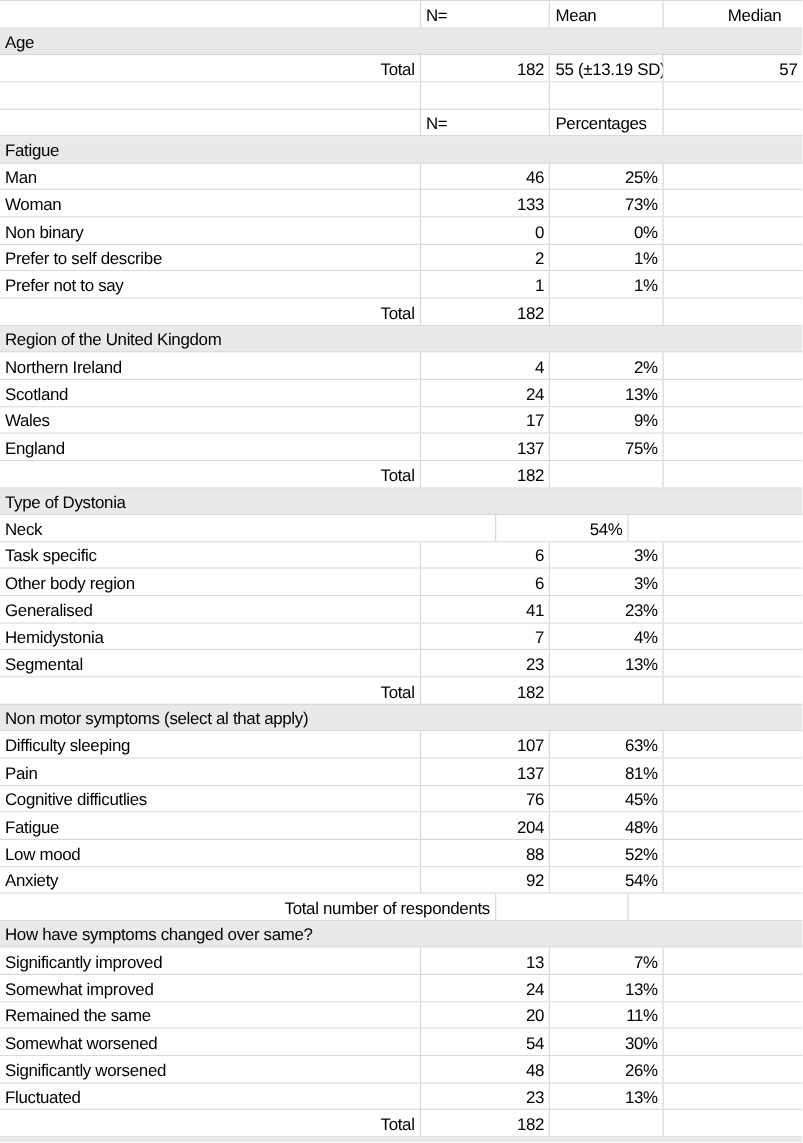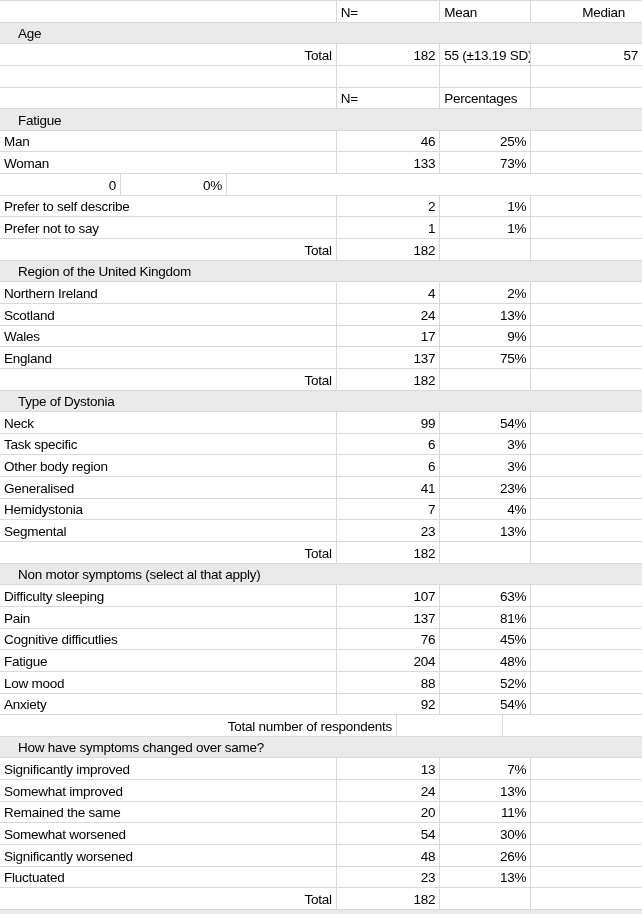--- a/index.html
+++ b/index.html
@@ -11,21 +11,21 @@
   html,body{margin:0;padding:0;background:var(--bg);}
   body{width:642px;height:914px;overflow:hidden;}
   .table{
     width:642px;height:914px;display:flex;flex-direction:column;
     box-sizing:border-box;border-top:1px solid var(--grid);
     font-family:"Liberation Sans", sans-serif;font-size:13.5px;
     letter-spacing:-0.25px;color:var(--text);background:var(--bg);
   }
   .row{display:flex;height:21.65px;flex:0 0 auto;box-sizing:border-box;
        border-bottom:1px solid var(--grid);background:#fff;}
-  .row.section{background:var(--section);padding-left:14px;}
+  .row.section{background:var(--section);}
   .row.sliver{flex:1 1 auto;height:auto;border-bottom:none;}
   .cell{box-sizing:border-box;padding:0 4px 2px 4px;display:flex;align-items:flex-end;
         overflow:hidden;white-space:nowrap;border-right:1px solid var(--grid);}
   .c0{width:397px;}
   .c1{width:121px;}
   .c2{width:106px;}
   .c3{width:74px;border-right:none;margin-left:47px;}
   .a-l{justify-content:flex-start;}
   .a-r{justify-content:flex-end;}
   .span{width:642px;border-right:none;justify-content:flex-start;}
@@ -70,20 +70,21 @@
       <div class="cell c2 a-r">25%</div>
       <div class="cell c3 a-r"></div>
     </div>
     <div class="row">
       <div class="cell c0 a-l">Woman</div>
       <div class="cell c1 a-r">133</div>
       <div class="cell c2 a-r">73%</div>
       <div class="cell c3 a-r"></div>
     </div>
     <div class="row">
+      <div class="cell c0 a-l">Non binary</div>
       <div class="cell c1 a-r">0</div>
       <div class="cell c2 a-r">0%</div>
       <div class="cell c3 a-r"></div>
     </div>
     <div class="row">
       <div class="cell c0 a-l">Prefer to self describe</div>
       <div class="cell c1 a-r">2</div>
       <div class="cell c2 a-r">1%</div>
       <div class="cell c3 a-r"></div>
     </div>
@@ -130,21 +131,20 @@
       <div class="cell c0 a-r">Total</div>
       <div class="cell c1 a-r">182</div>
       <div class="cell c2 a-r"></div>
       <div class="cell c3 a-r"></div>
     </div>
     <div class="row section">
       <div class="cell span">Type of Dystonia</div>
     </div>
     <div class="row">
       <div class="cell c0 a-l">Neck</div>
-      <div class="cell c1 a-r">99</div>
       <div class="cell c2 a-r">54%</div>
       <div class="cell c3 a-r"></div>
     </div>
     <div class="row">
       <div class="cell c0 a-l">Task specific</div>
       <div class="cell c1 a-r">6</div>
       <div class="cell c2 a-r">3%</div>
       <div class="cell c3 a-r"></div>
     </div>
     <div class="row">

